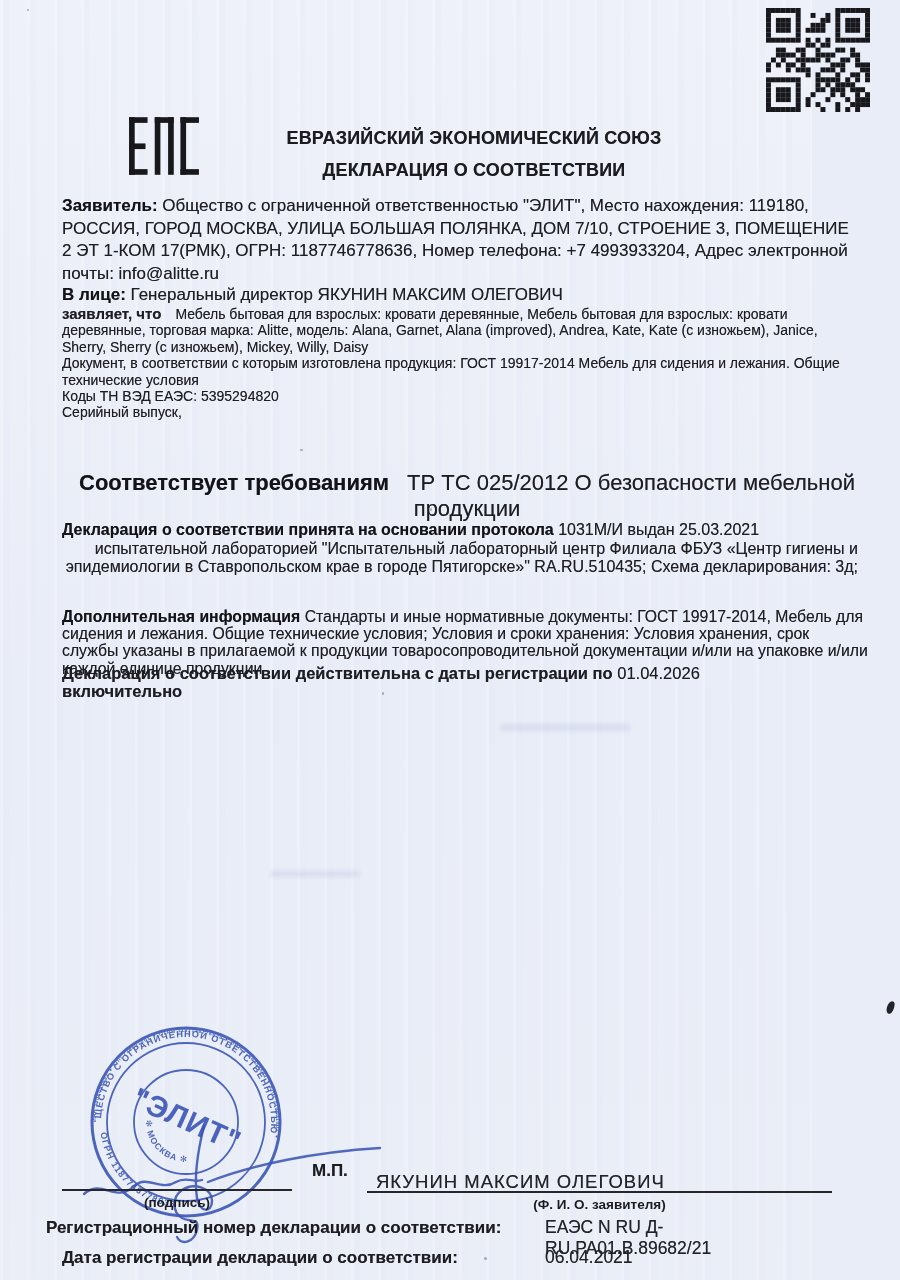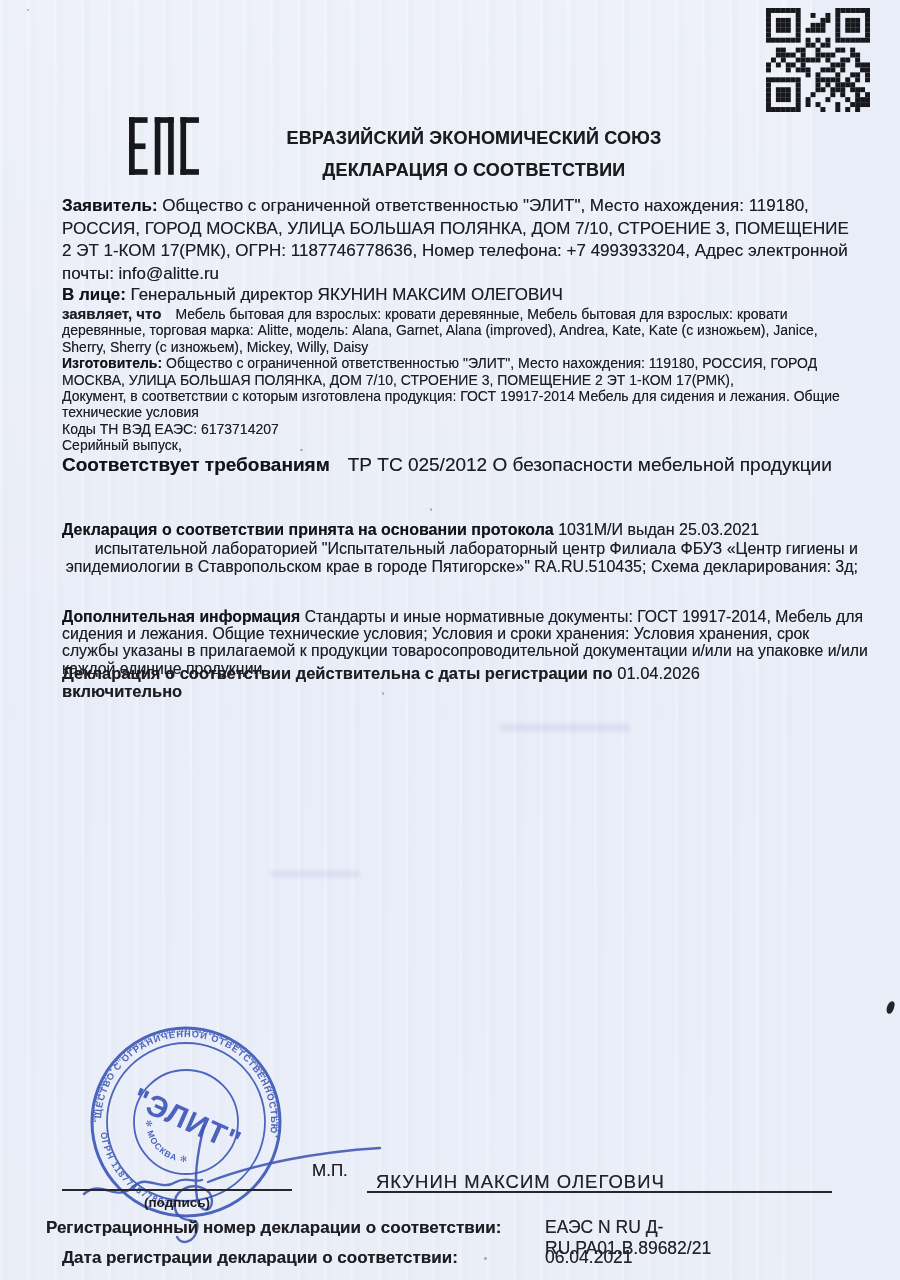--- a/index.html
+++ b/index.html
@@ -22,33 +22,33 @@
   
   .hdr{left:44px;top:128px;width:860px;text-align:center;font-weight:bold;font-size:18px;letter-spacing:.2px;color:#1b1b20;}
   .hdr .t2{margin-top:11px;}
   
   .bigp{left:62px;top:195px;width:794px;font-size:17px;line-height:22.6px;}
   .inlicep{left:62px;top:283px;width:794px;font-size:17px;line-height:23px;}
   
   .smallblock{left:62px;top:306px;width:800px;font-size:14px;line-height:16.4px;}
   .smallblock .lead{font-size:15px;font-weight:bold;margin-right:14px;text-align:center;}
   
-  .conf{left:62px;top:454px;width:810px;font-size:19px;}
+  .conf{left:62px;top:470px;width:810px;font-size:22px;text-align:center;}
   .conf b{margin-right:18px;}
   
   .proto{left:62px;top:521px;width:796px;font-size:16px;line-height:18.6px;}
   .proto .rest{display:block;text-align:right;}
   .addinfo{left:62px;top:608px;width:806px;font-size:15.8px;line-height:17.2px;}
   .valid{left:62px;top:665px;width:806px;font-size:16.5px;line-height:17.8px;font-weight:bold;}
   .valid .date{font-weight:normal;color:#1d1d22;}
   .valid .suffix{display:block;}
   
   .line{background:#26262b;height:2px;}
   .cap{font-size:13.5px;text-align:center;color:#1c1c20;}
-  .mp{left:312px;top:1161px;font-size:17px;font-weight:normal;}
+  .mp{left:312px;top:1161px;font-size:17px;font-weight:bold;}
   .fio-name{left:376px;top:1171px;font-size:18.5px;letter-spacing:1px;color:#222228;}
   .reg-label{font-weight:bold;font-size:17px;}
   .reg-value{font-size:17.5px;color:#222228;}
   
   .speck{position:absolute;background:#23232a;border-radius:60% 40% 55% 45%;}
   .dot{position:absolute;background:#6a6a74;border-radius:50%;opacity:.55;}
   .smudge{position:absolute;background:rgba(95,115,200,.12);filter:blur(2px);border-radius:4px;}
   .qr{position:absolute;left:764px;top:8px;width:108px;height:104px;}
   .eac{position:absolute;left:127px;top:115px;width:74px;height:62px;}
   .stamp{position:absolute;left:88px;top:1024px;width:196px;height:196px;opacity:.9;}
@@ -300,23 +300,22 @@
     <div class="blur">ЕВРАЗИЙСКИЙ ЭКОНОМИЧЕСКИЙ СОЮЗ</div>
     <div class="blur t2">ДЕКЛАРАЦИЯ О СООТВЕТСТВИИ</div>
   </div>
 
   <p class="abs bigp blur"><b>Заявитель:</b> <span>Общество с ограниченной ответственностью "ЭЛИТ", Место нахождения: 119180, РОССИЯ, ГОРОД МОСКВА, УЛИЦА БОЛЬШАЯ ПОЛЯНКА, ДОМ 7/10, СТРОЕНИЕ 3, ПОМЕЩЕНИЕ 2 ЭТ 1-КОМ 17(РМК), ОГРН: 1187746778636, Номер телефона: +7 4993933204, Адрес электронной почты: info@alitte.ru</span></p>
 
   <p class="abs inlicep blur"><b>В лице:</b> <span>Генеральный директор ЯКУНИН МАКСИМ ОЛЕГОВИЧ</span></p>
 
   <div class="abs smallblock blur">
     <p><span class="lead">заявляет, что</span><span>Мебель бытовая для взрослых: кровати деревянные, Мебель бытовая для взрослых: кровати деревянные, торговая марка: Alitte, модель: Alana, Garnet, Alana (improved), Andrea, Kate, Kate (с изножьем), Janice, Sherry, Sherry (с изножьем), Mickey, Willy, Daisy</span></p>
-    <p><b>Изготовитель:</b> <span>Общество с ограниченной ответственностью "ЭЛИТ", Место нахождения: 119180, РОССИЯ, ГОРОД МОСКВА, УЛИЦА БОЛЬШАЯ ПОЛЯНКА, ДОМ 7/10, СТРОЕНИЕ 3, ПОМЕЩЕНИЕ 2 ЭТ 1-КОМ 17(РМК),</span></p>
     <p>Документ, в соответствии с которым изготовлена продукция: ГОСТ 19917-2014 Мебель для сидения и лежания. Общие технические условия</p>
-    <p>Коды ТН ВЭД ЕАЭС: 6173714207</p>
+    <p>Коды ТН ВЭД ЕАЭС: 5395294820</p>
     <p>Серийный выпуск,</p>
   </div>
 
   <p class="abs conf blur"><b>Соответствует требованиям</b><span>ТР ТС 025/2012 О безопасности мебельной продукции</span></p>
 
   <p class="abs proto blur"><b>Декларация о соответствии принята на основании протокола</b> <span>1031М/И выдан 25.03.2021</span><span class="rest">испытательной лабораторией "Испытательный лабораторный центр Филиала ФБУЗ «Центр гигиены и эпидемиологии в Ставропольском крае в городе Пятигорске»" RA.RU.510435; Схема декларирования: 3д;</span></p>
 
   <p class="abs addinfo blur"><b>Дополнительная информация</b> <span>Стандарты и иные нормативные документы: ГОСТ 19917-2014, Мебель для сидения и лежания. Общие технические условия; Условия и сроки хранения: Условия хранения, срок службы указаны в прилагаемой к продукции товаросопроводительной документации и/или на упаковке и/или каждой единице продукции</span></p>
 
   <p class="abs valid blur"><span>Декларация о соответствии действительна с даты регистрации по</span> <span class="date">01.04.2026</span><span class="suffix">включительно</span></p>
@@ -348,20 +347,21 @@
     </g>
   </svg>
 
   <div class="abs line" style="left:62px;top:1189px;width:230px;"></div>
   <div class="abs cap b" style="left:62px;top:1195px;width:230px;">(подпись)</div>
 
   <div class="abs mp blur">М.П.</div>
 
   <div class="abs fio-name blur">ЯКУНИН МАКСИМ ОЛЕГОВИЧ</div>
   <div class="abs line" style="left:367px;top:1191px;width:465px;"></div>
+  <div class="abs cap b" style="left:367px;top:1197px;width:465px;">(Ф. И. О. заявителя)</div>
 
   <div class="abs reg-label blur" style="left:46px;top:1218px;">Регистрационный номер декларации о соответствии:</div>
   <div class="abs reg-value blur" style="left:545px;top:1217px;">ЕАЭС N RU Д-RU.РА01.В.89682/21</div>
   <div class="abs reg-label blur" style="left:62px;top:1248px;">Дата регистрации декларации о соответствии:</div>
   <div class="abs reg-value blur" style="left:545px;top:1247px;text-align:right;">06.04.2021</div>
 
   <div class="speck" style="left:887px;top:1001px;width:7px;height:13px;transform:rotate(14deg);"></div>
   <div class="dot" style="left:27px;top:9px;width:2px;height:2px;"></div>
   <div class="dot" style="left:430px;top:508px;width:2px;height:3px;"></div>
   <div class="dot" style="left:300px;top:449px;width:3px;height:2px;"></div>

